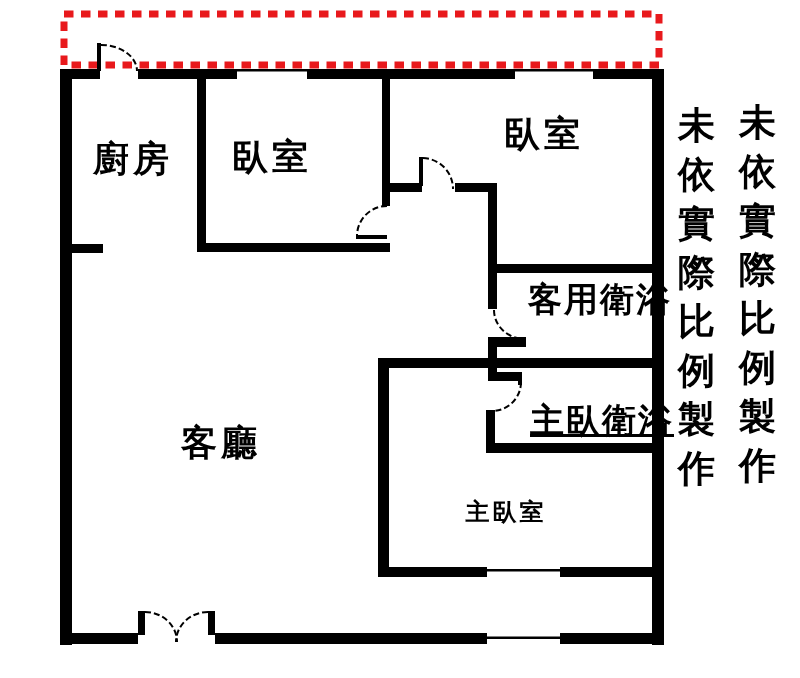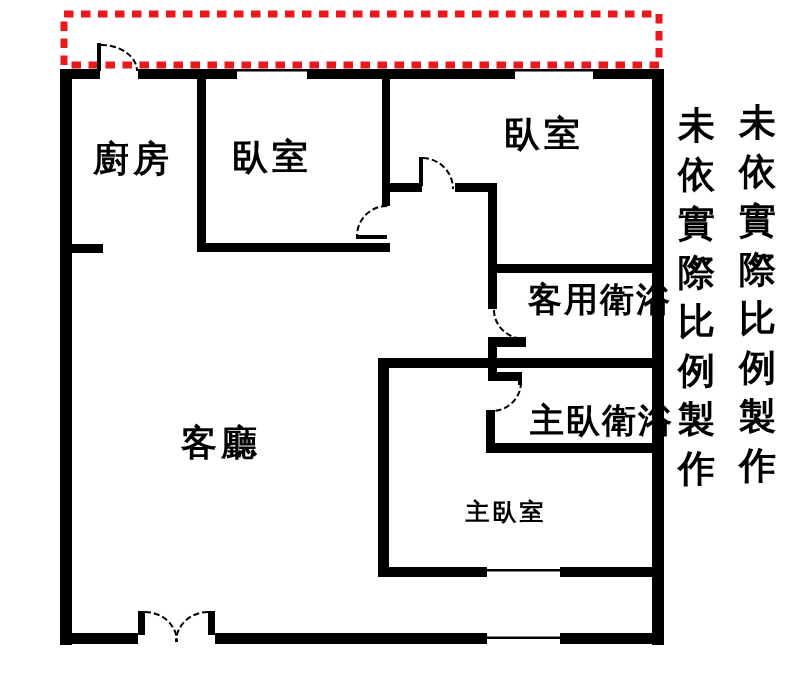--- a/index.html
+++ b/index.html
@@ -80,20 +80,20 @@
       <path d="M 521,382 A 29,29 0 0 1 492,411"></path>
       <path d="M 145,612 A 32,30 0 0 1 177,642"></path>
       <path d="M 208,612 A 32,30 0 0 0 176,642"></path>
     </g>
   </svg>
 
   <div class="room-label fs36" style="left:133px; top:159px;">廚房</div>
   <div class="room-label fs36" style="left:272px; top:157px;">臥室</div>
   <div class="room-label fs36" style="left:544px; top:134px;">臥室</div>
   <div class="room-label fs34" style="left:580px; top:300px;">客用衛浴</div>
-  <div class="room-label fs34" style="left:582px; top:421px;">主臥衛浴</div>
+  <div class="room-label fs34" style="left:582px; top:421px;text-decoration:underline;">主臥衛浴</div>
   <div class="room-label fs35" style="left:506px; top:512px;">主臥室</div>
   <div class="room-label fs36" style="left:221px; top:443px;font-family:Liberation Serif, serif;">客廳</div>
 
   <div class="vcol" style="left:730px; top:98px;">未依實際比例製作</div>
   <div class="vcol" style="left:669px; top:101px;">未依實際比例製作</div>
 
 </div>
 
 </body></html>

